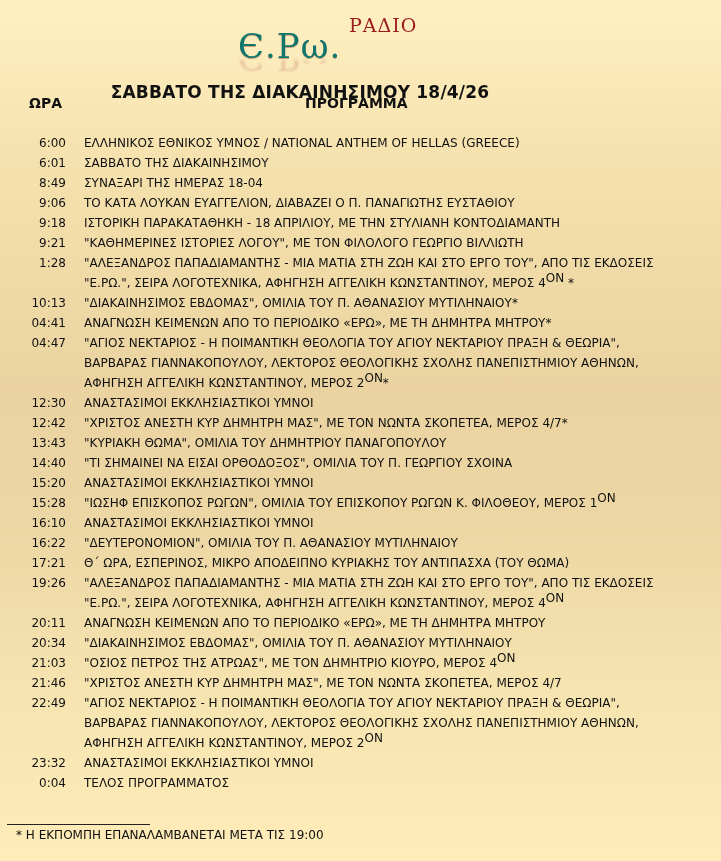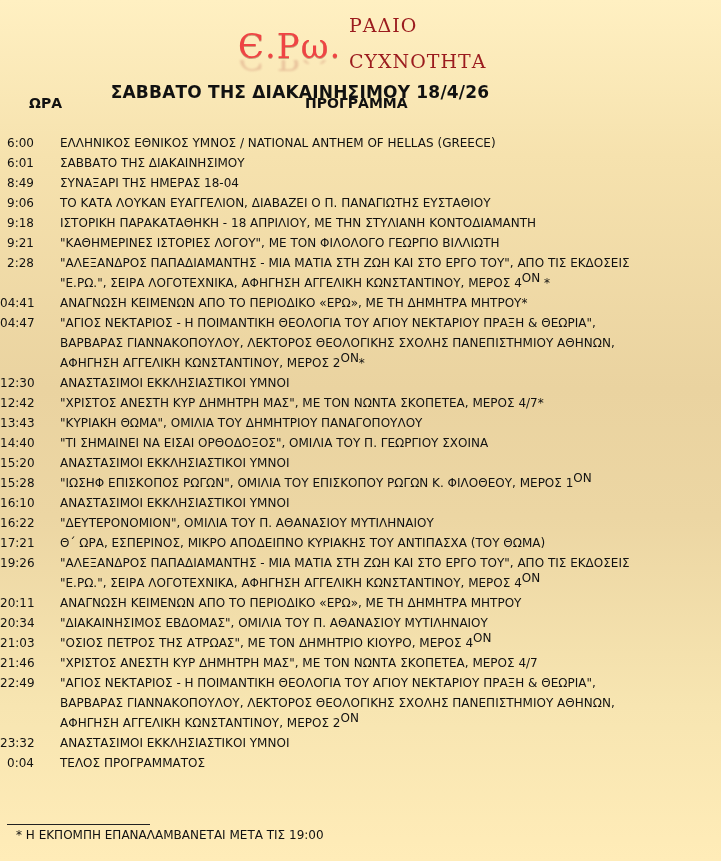--- a/index.html
+++ b/index.html
@@ -6,21 +6,21 @@
   body {
     width: 721px; height: 861px; overflow: hidden;
     background: linear-gradient(to bottom, #fff0c2 0%, #f6e2ae 18%, #ead3a0 45%, #ecd6a3 60%, #f7e5b1 82%, #ffecb8 100%);
     font-family: "DejaVu Sans", sans-serif;
     color: #111;
     position: relative;
   }
   .logo { position: absolute; left: 0; top: 0; width: 721px; height: 82px; }
   .logo-main {
     position: absolute; left: 238px; top: 26px;
-    font-family: "DejaVu Serif", serif; font-size: 34px; color: #ef4444;
+    font-family: "DejaVu Serif", serif; font-size: 34px; color: #0f766e;
     letter-spacing: 1px;
     text-shadow: 0 1px 0 #c9a27a;
   }
   .logo-reflect {
     position: absolute; left: 238px; top: 60px;
     font-family: "DejaVu Serif", serif; font-size: 34px; color: #9b1b1e;
     letter-spacing: 1px;
     transform: scaleY(-1); opacity: 0.18; filter: blur(1px);
     height: 18px; overflow: hidden;
   }
@@ -38,39 +38,38 @@
   .col-head {
     position: absolute; top: 95px; font-weight: bold; font-size: 14px;
   }
   .col-time-head { left: 29px; }
   .col-prog-head { left: 305px; }
   .schedule {
     position: absolute; left: 0; top: 133px; width: 721px;
     font-size: 12px; line-height: 20px;
   }
   .row { display: flex; }
-  .time { width: 60px; text-align: right; padding-right: 26px; box-sizing: border-box; flex: none; }
+  .time { width: 84px; text-align: right; padding-right: 18px; box-sizing: border-box; flex: none; }
   .desc { flex: 1; padding-right: 46px; }
   sup { font-size: 12px; line-height: 0; vertical-align: 5px; }
   .footnote-rule {
     position: absolute; left: 7px; top: 824px; width: 143px; height: 0;
     border-top: 1px solid #222;
   }
   .footnote {
     position: absolute; left: 16px; top: 828px; font-size: 12px;
   }
 </style>
 </head>
 <body>
 
 <div class="logo">
   <div class="logo-main">Є.Ρω.</div>
   <div class="logo-reflect">Є.Ρω.</div>
   <div class="logo-line l1">ΡΑΔΙΟ</div>
-  <div class="logo-line l2">ϹΥΧΝΟΤΗΤΑ</div>
 </div>
 
 <div class="title">ΣΑΒΒΑΤΟ ΤΗΣ ΔΙΑΚΑΙΝΗΣΙΜΟΥ 18/4/26</div>
 <div class="col-head col-time-head">ΩΡΑ</div>
 <div class="col-head col-prog-head">ΠΡΟΓΡΑΜΜΑ</div>
 
 <div class="schedule" id="schedule">
     <div class="row">
       <div class="time">6:00</div>
       <div class="desc">
@@ -101,24 +100,30 @@
         <div><span>ΙΣΤΟΡΙΚΗ ΠΑΡΑΚΑΤΑΘΗΚΗ - 18 ΑΠΡΙΛΙΟΥ, ΜΕ ΤΗΝ ΣΤΥΛΙΑΝΗ ΚΟΝΤΟΔΙΑΜΑΝΤΗ</span></div>
       </div>
     </div>
     <div class="row">
       <div class="time">9:21</div>
       <div class="desc">
         <div><span>"ΚΑΘΗΜΕΡΙΝΕΣ ΙΣΤΟΡΙΕΣ ΛΟΓΟΥ", ΜΕ ΤΟΝ ΦΙΛΟΛΟΓΟ ΓΕΩΡΓΙΟ ΒΙΛΛΙΩΤΗ</span></div>
       </div>
     </div>
     <div class="row">
-      <div class="time">2:28</div>
+      <div class="time">1:28</div>
       <div class="desc">
         <div><span>"ΑΛΕΞΑΝΔΡΟΣ ΠΑΠΑΔΙΑΜΑΝΤΗΣ - ΜΙΑ ΜΑΤΙΑ ΣΤΗ ΖΩΗ ΚΑΙ ΣΤΟ ΕΡΓΟ ΤΟΥ", ΑΠΟ ΤΙΣ ΕΚΔΟΣΕΙΣ</span></div>
         <div><span>"Ε.ΡΩ.", ΣΕΙΡΑ ΛΟΓΟΤΕΧΝΙΚΑ, ΑΦΗΓΗΣΗ ΑΓΓΕΛΙΚΗ ΚΩΝΣΤΑΝΤΙΝΟΥ, ΜΕΡΟΣ 4</span><sup>ΟΝ</sup><span> *</span></div>
+      </div>
+    </div>
+    <div class="row">
+      <div class="time">10:13</div>
+      <div class="desc">
+        <div><span>"ΔΙΑΚΑΙΝΗΣΙΜΟΣ ΕΒΔΟΜΑΣ", ΟΜΙΛΙΑ ΤΟΥ Π. ΑΘΑΝΑΣΙΟΥ ΜΥΤΙΛΗΝΑΙΟΥ*</span></div>
       </div>
     </div>
     <div class="row">
       <div class="time">04:41</div>
       <div class="desc">
         <div><span>ΑΝΑΓΝΩΣΗ ΚΕΙΜΕΝΩΝ ΑΠΟ ΤΟ ΠΕΡΙΟΔΙΚΟ «ΕΡΩ», ΜΕ ΤΗ ΔΗΜΗΤΡΑ ΜΗΤΡΟΥ*</span></div>
       </div>
     </div>
     <div class="row">
       <div class="time">04:47</div>

